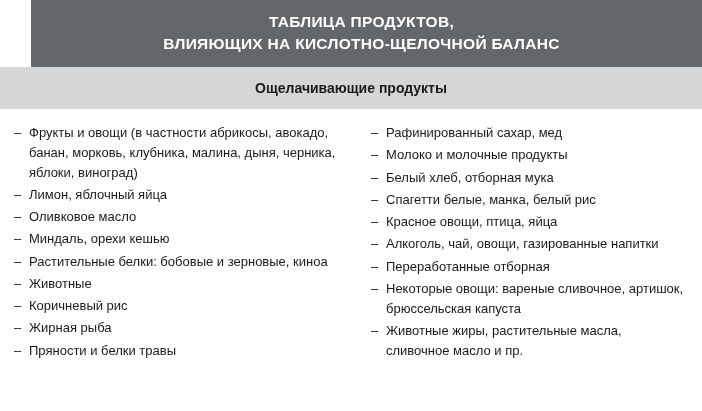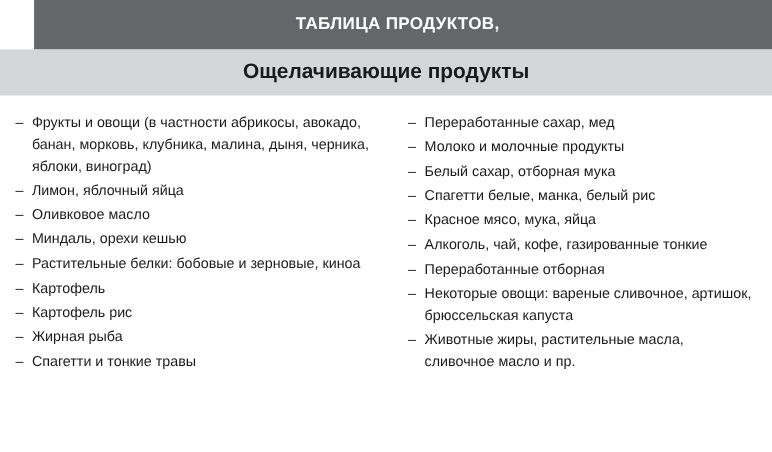--- a/index.html
+++ b/index.html
@@ -45,21 +45,21 @@
     background: #d4d6d7;
     display: flex;
     box-sizing: border-box;
     height: 42px;
   }
   .header-cell {
     flex: 1 1 50%;
     display: flex;
     align-items: center;
     justify-content: center;
-    font-size: 19px;
+    font-size: 14px;
     font-weight: bold;
     color: #1a1a1a;
     box-sizing: border-box;
     padding: 0 8px;
   }
 
   
   .body-row {
     display: flex;
     flex: 1 1 auto;
@@ -100,20 +100,21 @@
     display: block;
   }
 </style>
 </head>
 <body>
 
 <div class="table-wrap">
 
   <div class="title-band">
     <div class="title-line">ТАБЛИЦА ПРОДУКТОВ,</div>
+    <div class="title-line">ВЛИЯЮЩИХ НА КИСЛОТНО-ЩЕЛОЧНОЙ БАЛАНС</div>
   </div>
 
   <div class="header-row">
     <div class="header-cell">Ощелачивающие продукты</div>
   </div>
 
   <div class="body-row">
     <div class="body-cell left">
       <ul class="item-list" id="list-0">
           <li>
@@ -131,61 +132,61 @@
           <li>
             <span class="dash">–</span>
             <span class="txt">Миндаль, орехи кешью</span>
           </li>
           <li>
             <span class="dash">–</span>
             <span class="txt">Растительные белки: бобовые и зерновые, киноа</span>
           </li>
           <li>
             <span class="dash">–</span>
-            <span class="txt">Картофель</span>
-          </li>
-          <li>
-            <span class="dash">–</span>
-            <span class="txt">Картофель рис</span>
+            <span class="txt">Животные</span>
+          </li>
+          <li>
+            <span class="dash">–</span>
+            <span class="txt">Коричневый рис</span>
           </li>
           <li>
             <span class="dash">–</span>
             <span class="txt">Жирная рыба</span>
           </li>
           <li>
             <span class="dash">–</span>
-            <span class="txt">Спагетти и тонкие травы</span>
+            <span class="txt">Пряности и белки травы</span>
           </li>
         </ul>
     </div>
     <div class="body-cell right">
       <ul class="item-list" id="list-1">
           <li>
             <span class="dash">–</span>
-            <span class="txt">Переработанные сахар, мед</span>
+            <span class="txt">Рафинированный сахар, мед</span>
           </li>
           <li>
             <span class="dash">–</span>
             <span class="txt">Молоко и молочные продукты</span>
           </li>
           <li>
             <span class="dash">–</span>
-            <span class="txt">Белый сахар, отборная мука</span>
+            <span class="txt">Белый хлеб, отборная мука</span>
           </li>
           <li>
             <span class="dash">–</span>
             <span class="txt">Спагетти белые, манка, белый рис</span>
           </li>
           <li>
             <span class="dash">–</span>
-            <span class="txt">Красное мясо, мука, яйца</span>
-          </li>
-          <li>
-            <span class="dash">–</span>
-            <span class="txt">Алкоголь, чай, кофе, газированные тонкие</span>
+            <span class="txt">Красное овощи, птица, яйца</span>
+          </li>
+          <li>
+            <span class="dash">–</span>
+            <span class="txt">Алкоголь, чай, овощи, газированные напитки</span>
           </li>
           <li>
             <span class="dash">–</span>
             <span class="txt">Переработанные отборная</span>
           </li>
           <li>
             <span class="dash">–</span>
             <span class="txt">Некоторые овощи: вареные сливочное, артишок, брюссельская капуста</span>
           </li>
           <li>

